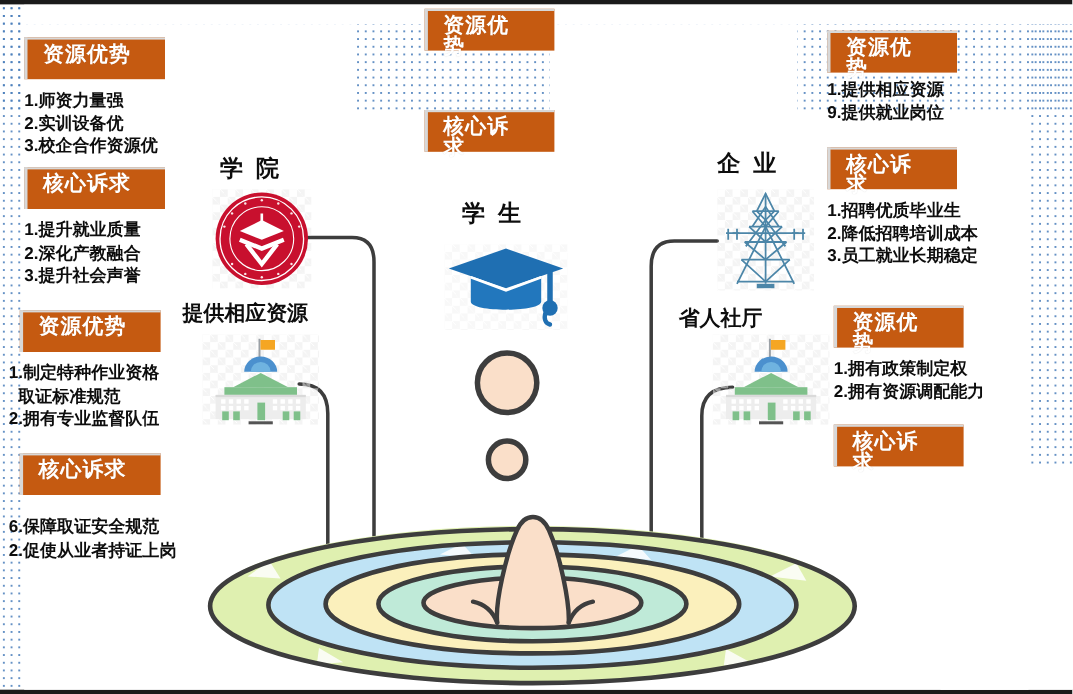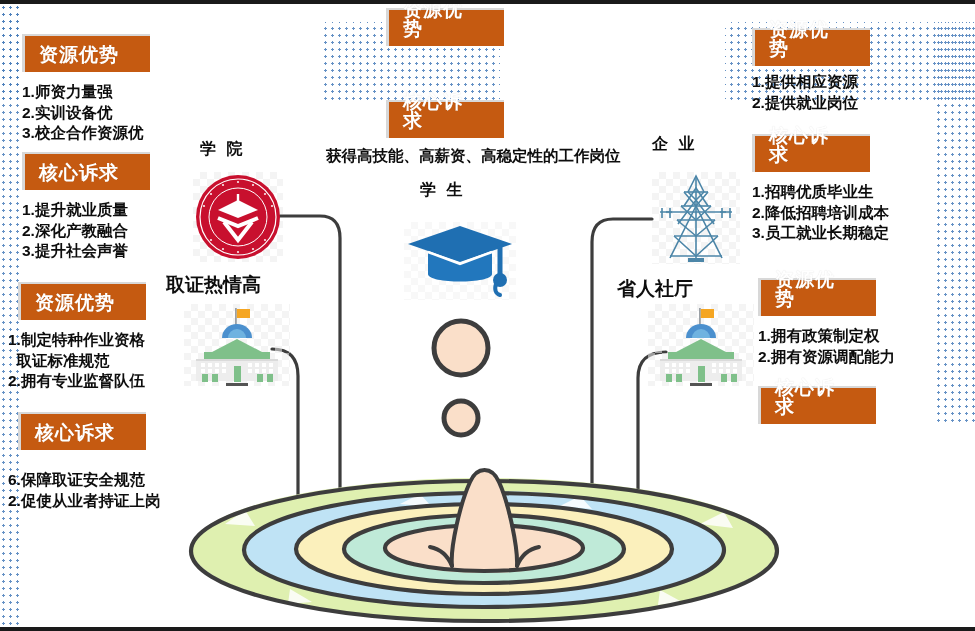--- a/index.html
+++ b/index.html
@@ -33,21 +33,21 @@
   .mask{position:absolute;background:#fff;pointer-events:none;}
 
   
   .chip{
     position:absolute;
     background:#C55A11;
     color:#ffffff;
     font-weight:bold;
     font-size:19px;
     letter-spacing:1px;
-    display:flex;align-items:flex-end;
+    display:flex;align-items:flex-start;
     padding:5px 30px 7px 14px;
     box-sizing:border-box;
     border-left:3px solid #d8d8d8;
     border-top:2px solid #d8d8d8;
     text-shadow:0 0 1px rgba(0,0,0,.15);
     line-height:1;
   }
   .chip span{position:relative;top:-1px;}
 
   
@@ -56,21 +56,21 @@
     font-size:15.5px;
     font-weight:bold;
     color:#0d0d0d;
     line-height:1.33;
     white-space:pre;
   }
 
   
   .ent-title{
     position:absolute;
-    font-size:16px;
+    font-size:21px;
     font-weight:bold;
     color:#0d0d0d;
     letter-spacing:3px;
     white-space:nowrap;
   }
   .ent-title.small{font-size:19px;letter-spacing:0px;}
 
   
   .iconbox{position:absolute;}
   .iconbox svg{display:block;}
@@ -184,47 +184,46 @@
   <div class="blk" style="left:8px;top:466px;">6.保障取证安全规范
 2.促使从业者持证上岗</div>
 
   <div class="chip" style="left:386px;top:4px;width:118px;height:38px;">
     <span>资源优势</span>
   </div>
 
   <div class="chip" style="left:386px;top:96px;width:118px;height:38px;">
     <span>核心诉求</span>
   </div>
-  <div class="blk" style="left:326px;top:142px;">获得高技能、高薪资、高稳定性的工作岗位</div>
 
   <div class="chip" style="left:752px;top:24px;width:118px;height:38px;">
     <span>资源优势</span>
   </div>
   <div class="blk" style="left:752px;top:68px;">1.提供相应资源
-2.提供就业岗位</div>
+9.提供就业岗位</div>
 
   <div class="chip" style="left:752px;top:130px;width:118px;height:38px;">
     <span>核心诉求</span>
   </div>
   <div class="blk" style="left:752px;top:178px;">1.招聘优质毕业生
 2.降低招聘培训成本
 3.员工就业长期稳定</div>
 
   <div class="chip" style="left:758px;top:274px;width:118px;height:38px;">
     <span>资源优势</span>
   </div>
   <div class="blk" style="left:758px;top:322px;">1.拥有政策制定权
 2.拥有资源调配能力</div>
 
   <div class="chip" style="left:758px;top:382px;width:118px;height:38px;">
     <span>核心诉求</span>
   </div>
 
   <div class="ent-title" style="left:200px;top:135px;">学 院</div>
-  <div class="ent-title small" style="left:166px;top:268px;">取证热情高</div>
+  <div class="ent-title small" style="left:166px;top:268px;">提供相应资源</div>
   <div class="ent-title" style="left:420px;top:176px;">学 生</div>
   <div class="ent-title" style="left:652px;top:130px;">企 业</div>
   <div class="ent-title small" style="left:617px;top:272px;">省人社厅</div>
 
   <div class="iconbox" style="left:193px;top:168px;width:90px;height:90px;">
     <div class="checker" style="left:0;top:0;width:90px;height:90px;"></div>
     <svg width="90" height="90" viewBox="0 0 90 90" style="position:relative;">
       <circle cx="45" cy="45" r="42" fill="#C8102E"></circle>
       <circle cx="45" cy="45" r="38" fill="none" stroke="#ffffff" stroke-width="1.2"></circle>
       <circle cx="45" cy="45" r="29" fill="none" stroke="#ffffff" stroke-width="1"></circle>

